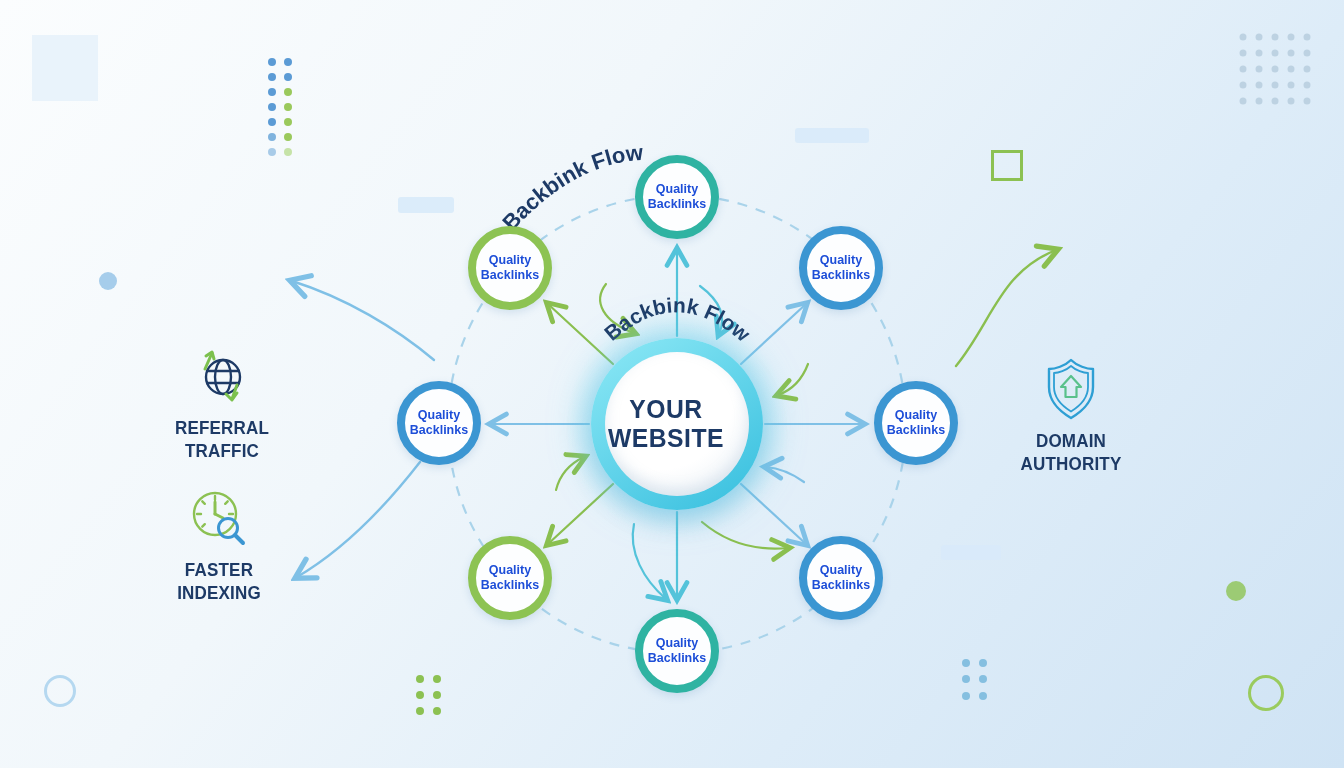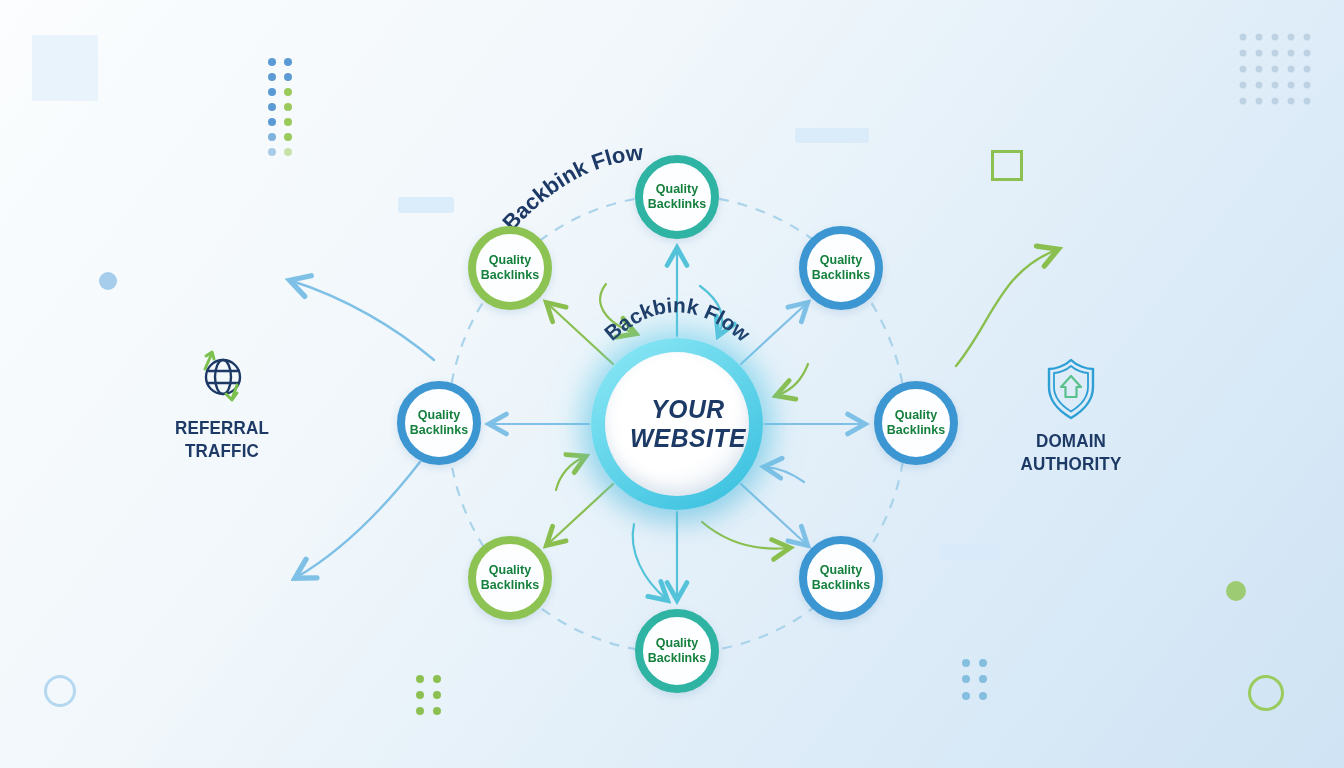--- a/index.html
+++ b/index.html
@@ -34,29 +34,29 @@
   .center-wrap{
     position:absolute;left:591px;top:338px;width:172px;height:172px;border-radius:50%;
     background:linear-gradient(145deg,#8ee9f6,#35bede);
     box-shadow:0 0 34px 6px rgba(96,208,235,.55),0 10px 24px rgba(80,140,190,.25);
     display:flex;align-items:center;justify-content:center;z-index:2;
   }
   .center-inner{
     width:144px;height:144px;border-radius:50%;
     background:radial-gradient(circle at 38% 30%,#ffffff 55%,#eef3f8 85%,#e3ebf3 100%);
     box-shadow:inset 0 -6px 14px rgba(140,170,200,.25);
-    display:flex;align-items:center;justify-content:flex-end;font-style:italic;
+    display:flex;align-items:center;justify-content:flex-start;
   }
   .center-text{display:flex;flex-direction:column;align-items:center;color:#1d3a66;
     font-weight:bold;font-size:26px;line-height:1.12;letter-spacing:.5px;transform:scaleX(.95);}
 
   .sat{
     position:absolute;width:84px;height:84px;border-radius:50%;background:#fdfeff;
     border:8px solid #3b96d2;box-sizing:border-box;display:flex;align-items:center;justify-content:center;
-    text-align:center;font-weight:bold;font-size:13px;line-height:1.13;color:#15803d;
+    text-align:center;font-weight:bold;font-size:13px;line-height:1.13;color:#1d4ed8;
     box-shadow:0 3px 8px rgba(70,130,180,.18);z-index:2;
   }
   .sat span{display:block;width:66px;transform:scaleX(.96);}
   .sat-teal{border-color:#2fb3a2;}
   .sat-green{border-color:#8dc353;}
   .sat-blue{border-color:#3b96d2;}
 
   .benefit{position:absolute;width:160px;text-align:center;z-index:2;}
   .bicon{display:block;margin:0 auto;}
   .benefit-label{
@@ -243,20 +243,40 @@
       <g fill="none" stroke="#7cc14e" stroke-width="3" stroke-linecap="round" stroke-linejoin="round">
         <path d="M18,28 L25,12"></path>
           <path d="M19,15 L25,11 L27,18"></path>
         <path d="M50,44 L45,58"></path>
           <path d="M39,53 L45,59 L50,52"></path>
       </g>
     </svg>
     <div class="benefit-label">REFERRAL TRAFFIC</div>
   </div>
 
+  <div class="benefit" style="left:139px;top:483px">
+    <svg class="bicon" width="70" height="70" viewBox="0 0 70 70">
+      <g fill="none" stroke="#8cc152" stroke-width="2.4" stroke-linecap="round">
+        <circle cx="31" cy="31" r="21"></circle>
+        <path d="M31,13 V17"></path>
+          <path d="M49,31 H45"></path>
+          <path d="M13,31 H17"></path>
+        <path d="M43.7,18.3 L41.2,20.8"></path>
+          <path d="M18.3,18.3 L20.8,20.8"></path>
+          <path d="M18.3,43.7 L20.8,41.2"></path>
+        <path d="M31,31 L31,19" stroke-width="3"></path>
+          <path d="M31,31 L39,35" stroke-width="3"></path>
+      </g>
+      <g fill="none" stroke="#3b96d2" stroke-linecap="round">
+        <circle cx="44" cy="45" r="9.5" stroke-width="3"></circle>
+        <path d="M51,52 L59,60" stroke-width="4"></path>
+      </g>
+    </svg>
+    <div class="benefit-label">FASTER INDEXING</div>
+  </div>
 
 
   <div class="benefit" style="left:991px;top:354px">
     <svg class="bicon" width="70" height="70" viewBox="0 0 70 70">
       <g fill="none" stroke="#2e9fd4" stroke-linejoin="round">
         <path d="M35,6 C29,12 19,15 13,15 L13,33 C13,49 25,58 35,64 C45,58 57,49 57,33 L57,15 C51,15 41,12 35,6 Z" stroke-width="2.4"></path>
         <path d="M35,12 C30,16.5 22.5,19 18,19 L18,33 C18,45.5 27,52.5 35,57.5 C43,52.5 52,45.5 52,33 L52,19 C47.5,19 40,16.5 35,12 Z" stroke-width="1.8"></path>
       </g>
       <path d="M35,22 L45,33 L40.5,33 L40.5,43 L29.5,43 L29.5,33 L25,33 Z" fill="none" stroke="#59c18b" stroke-width="2.2" stroke-linejoin="round"></path>
     </svg>

